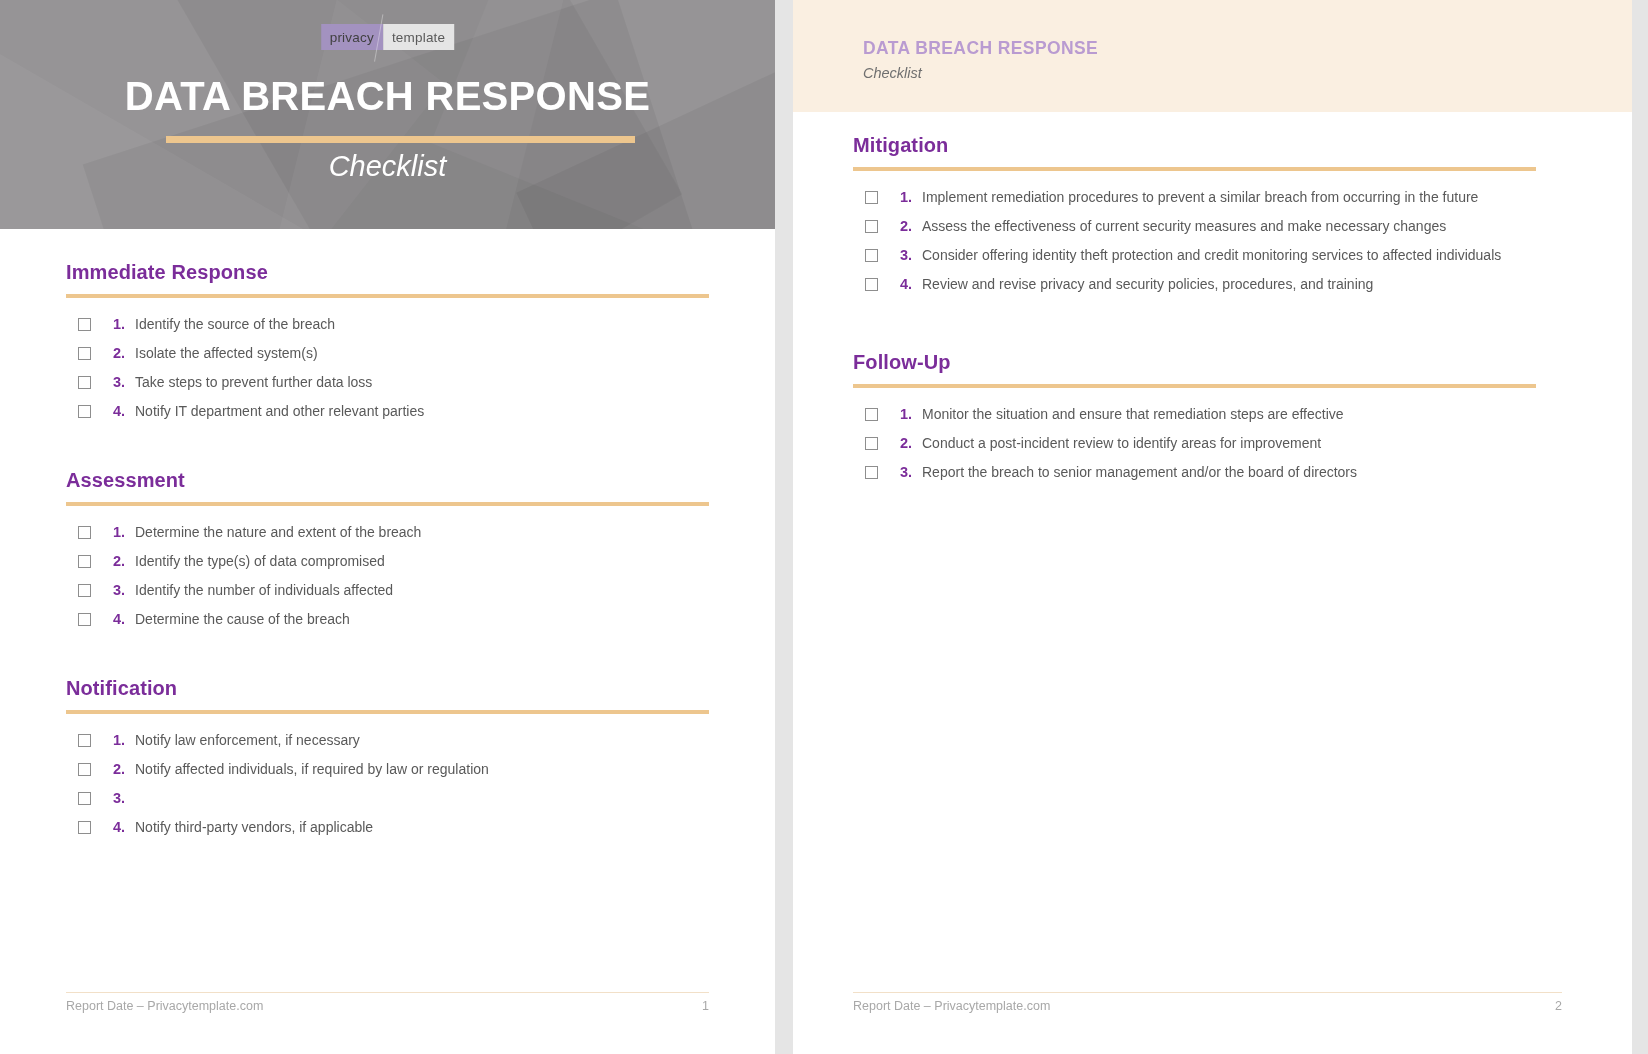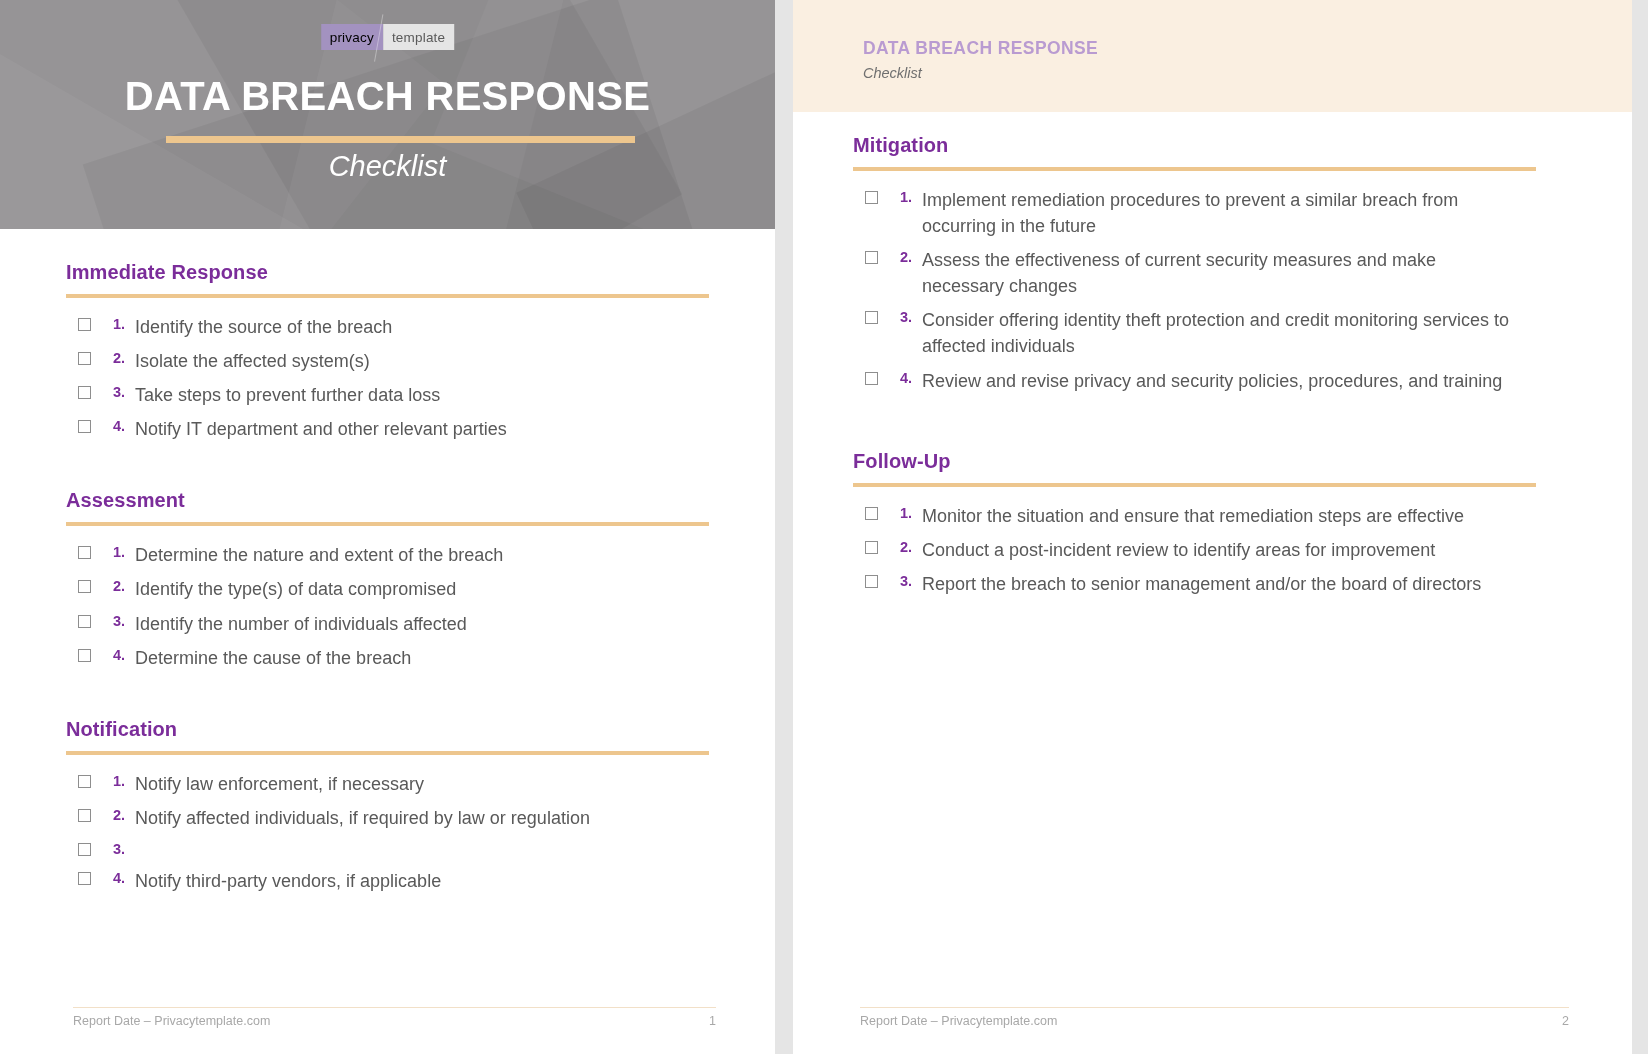--- a/index.html
+++ b/index.html
@@ -64,21 +64,21 @@
     top: 24px;
     transform: translateX(-50%);
     display: flex;
     align-items: stretch;
     height: 26px;
     z-index: 5;
     box-shadow: 0 0 0 0 rgba(0,0,0,0);
   }
   .logo .logo-left {
     background: #a392c0;
-    color: #000000;
+    color: #404040;
     font-size: 13.5px;
     padding: 0 9px;
     display: flex;
     align-items: center;
     letter-spacing: .2px;
   }
   .logo .logo-right {
     background: #e5e5e5;
     color: #5a5a5a;
     font-size: 13.5px;
@@ -188,21 +188,21 @@
   .num {
     flex: none;
     color: #7b2d9a;
     font-weight: bold;
     font-size: 14.5px;
     width: 22px;
     line-height: 1.45;
   }
   .txt {
     color: #595959;
-    font-size: 18px;
+    font-size: 14px;
     line-height: 1.45;
     max-width: 585px;
   }
   .body-2 .txt { max-width: 600px; }
 
   .note {
     margin-top: 42px;
     color: #5d5d5d;
     font-size: 14.5px;
     font-style: italic;
@@ -212,25 +212,25 @@
   .note .link {
     text-decoration: underline;
     color: #3d3d3d;
     font-weight: bold;
     font-style: italic;
   }
 
   
   .footer {
     position: absolute;
-    left: 7px;
+    left: 0;
     bottom: 0;
     width: 100%;
     box-sizing: border-box;
-    height: 47px;
+    height: 62px;
   }
   .footer .rule {
     height: 1px;
     background: #f2e0c8;
   }
   .footer .row {
     display: flex;
     justify-content: space-between;
     align-items: center;
     padding-top: 6px;

